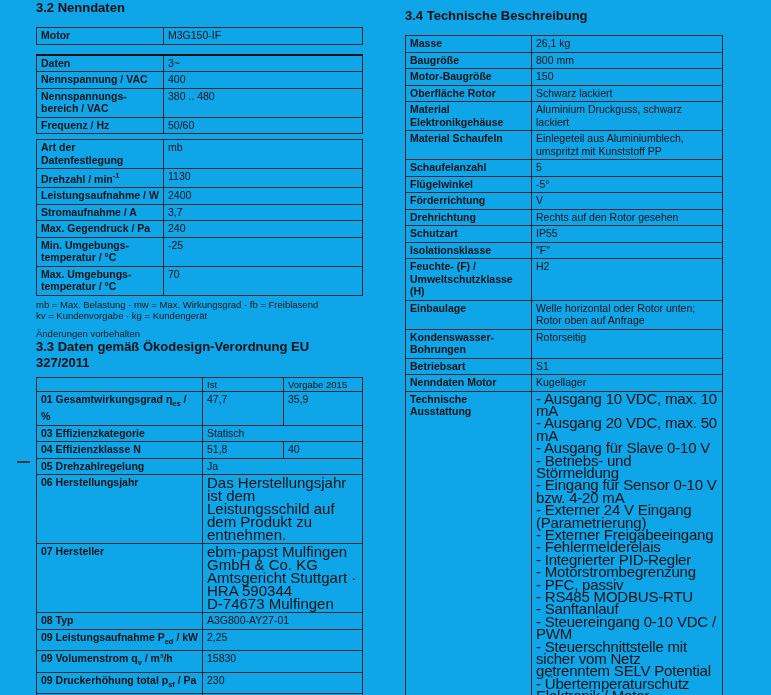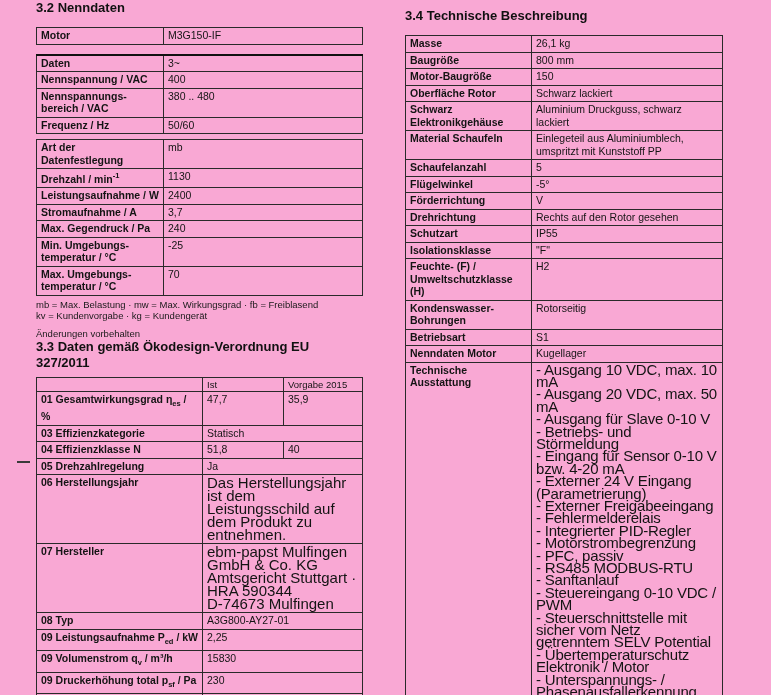--- a/index.html
+++ b/index.html
@@ -1,16 +1,16 @@
 <!DOCTYPE html>
 <html lang="de"><head>
 <meta charset="utf-8">
 <style>
   html,body{margin:0;padding:0;background:#fff;}
-  .page{position:relative;width:771px;height:695px;background:#f9a8d4;overflow:hidden;
+  .page{position:relative;width:771px;height:695px;background:#0ea5e9;overflow:hidden;
         font-family:"Liberation Sans",sans-serif;color:#141414;}
   .col-left{position:absolute;left:36px;top:0;width:327px;}
   .col-right{position:absolute;left:405px;top:0;width:318px;margin-top:8px;}
   h2.sec{font-size:13px;line-height:16px;font-weight:bold;margin:0;color:#111;}
   .h-top{margin-top:24px;}
   table.tbl{border-collapse:collapse;table-layout:fixed;width:100%;border:1.5px solid #222;}
   table.tbl td,table.tbl th{border:1px solid #2a2a2a;padding:1px 4px 2px 4px;
         font-size:10.5px;line-height:12.5px;vertical-align:top;text-align:left;
         overflow:hidden;word-wrap:break-word;}
   table.tbl td.k{font-weight:bold;}
@@ -220,21 +220,21 @@
   </tr>
           <tr>
     <td class="k">Motor-Baugröße</td>
     <td class="v">150</td>
   </tr>
           <tr>
     <td class="k">Oberfläche Rotor</td>
     <td class="v">Schwarz lackiert</td>
   </tr>
           <tr>
-    <td class="k">Schwarz Elektronikgehäuse</td>
+    <td class="k">Material Elektronikgehäuse</td>
     <td class="v">Aluminium Druckguss, schwarz lackiert</td>
   </tr>
           <tr>
     <td class="k">Material Schaufeln</td>
     <td class="v">Einlegeteil aus Aluminiumblech,<br>umspritzt mit Kunststoff PP</td>
   </tr>
           <tr>
     <td class="k">Schaufelanzahl</td>
     <td class="v">5</td>
   </tr>
@@ -254,20 +254,24 @@
     <td class="k">Schutzart</td>
     <td class="v">IP55</td>
   </tr>
           <tr>
     <td class="k">Isolationsklasse</td>
     <td class="v">"F"</td>
   </tr>
           <tr>
     <td class="k">Feuchte- (F) / Umweltschutzklasse (H)</td>
     <td class="v">H2</td>
+  </tr>
+          <tr>
+    <td class="k">Einbaulage</td>
+    <td class="v">Welle horizontal oder Rotor unten; Rotor oben auf Anfrage</td>
   </tr>
           <tr>
     <td class="k">Kondenswasser-Bohrungen</td>
     <td class="v">Rotorseitig</td>
   </tr>
           <tr>
     <td class="k">Betriebsart</td>
     <td class="v">S1</td>
   </tr>
           <tr>

